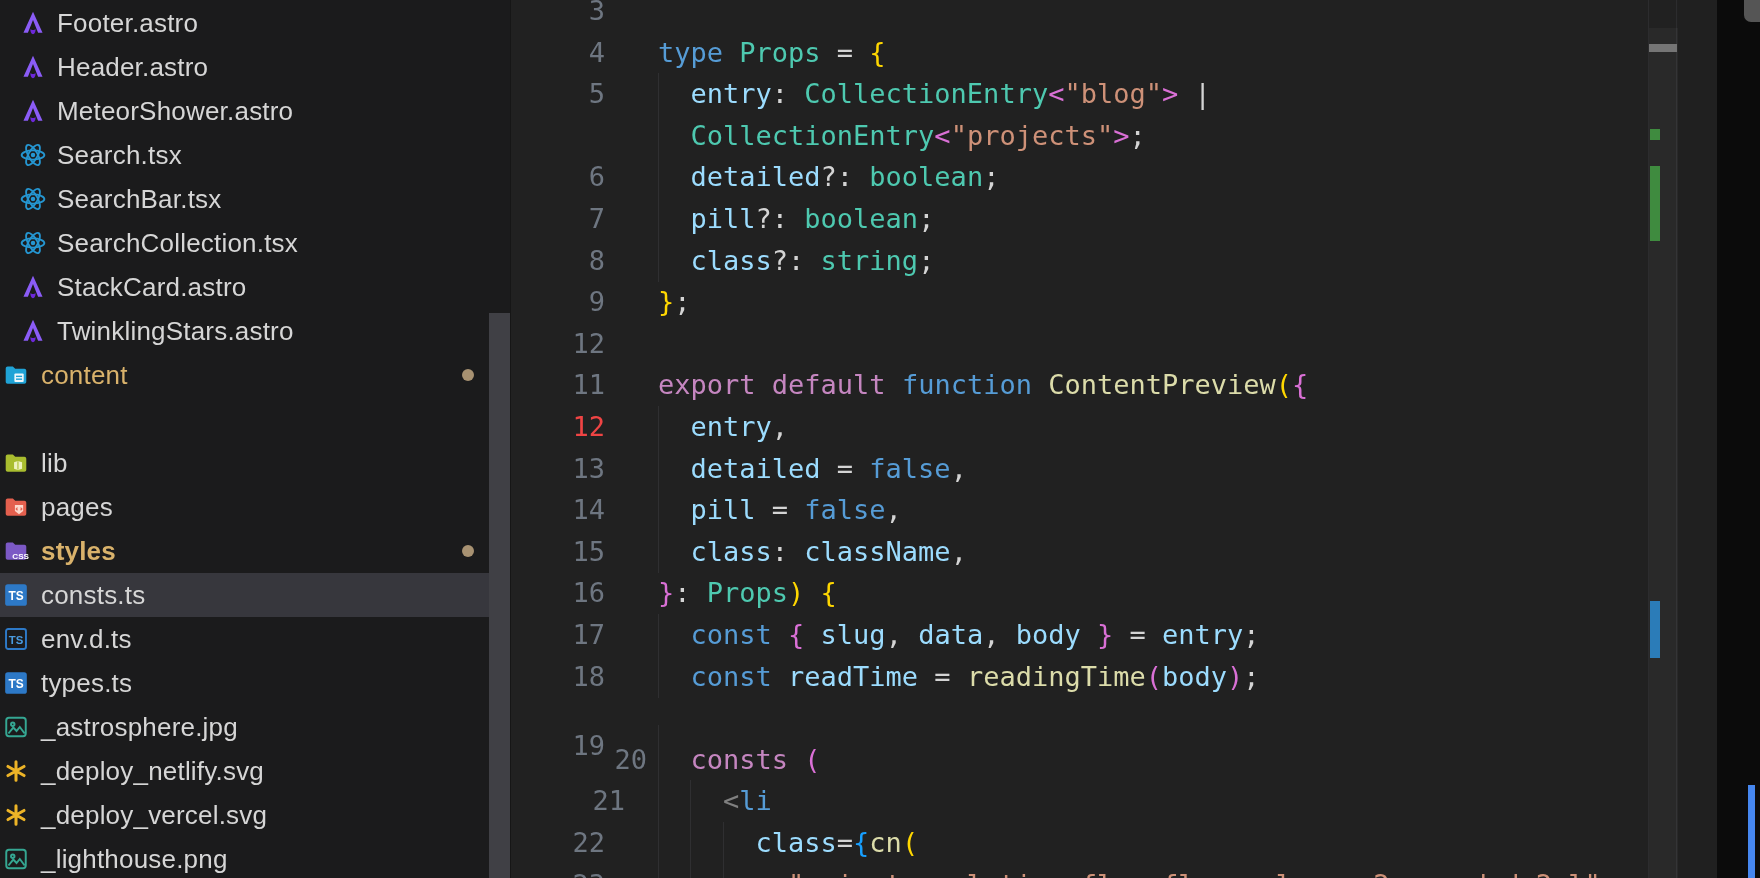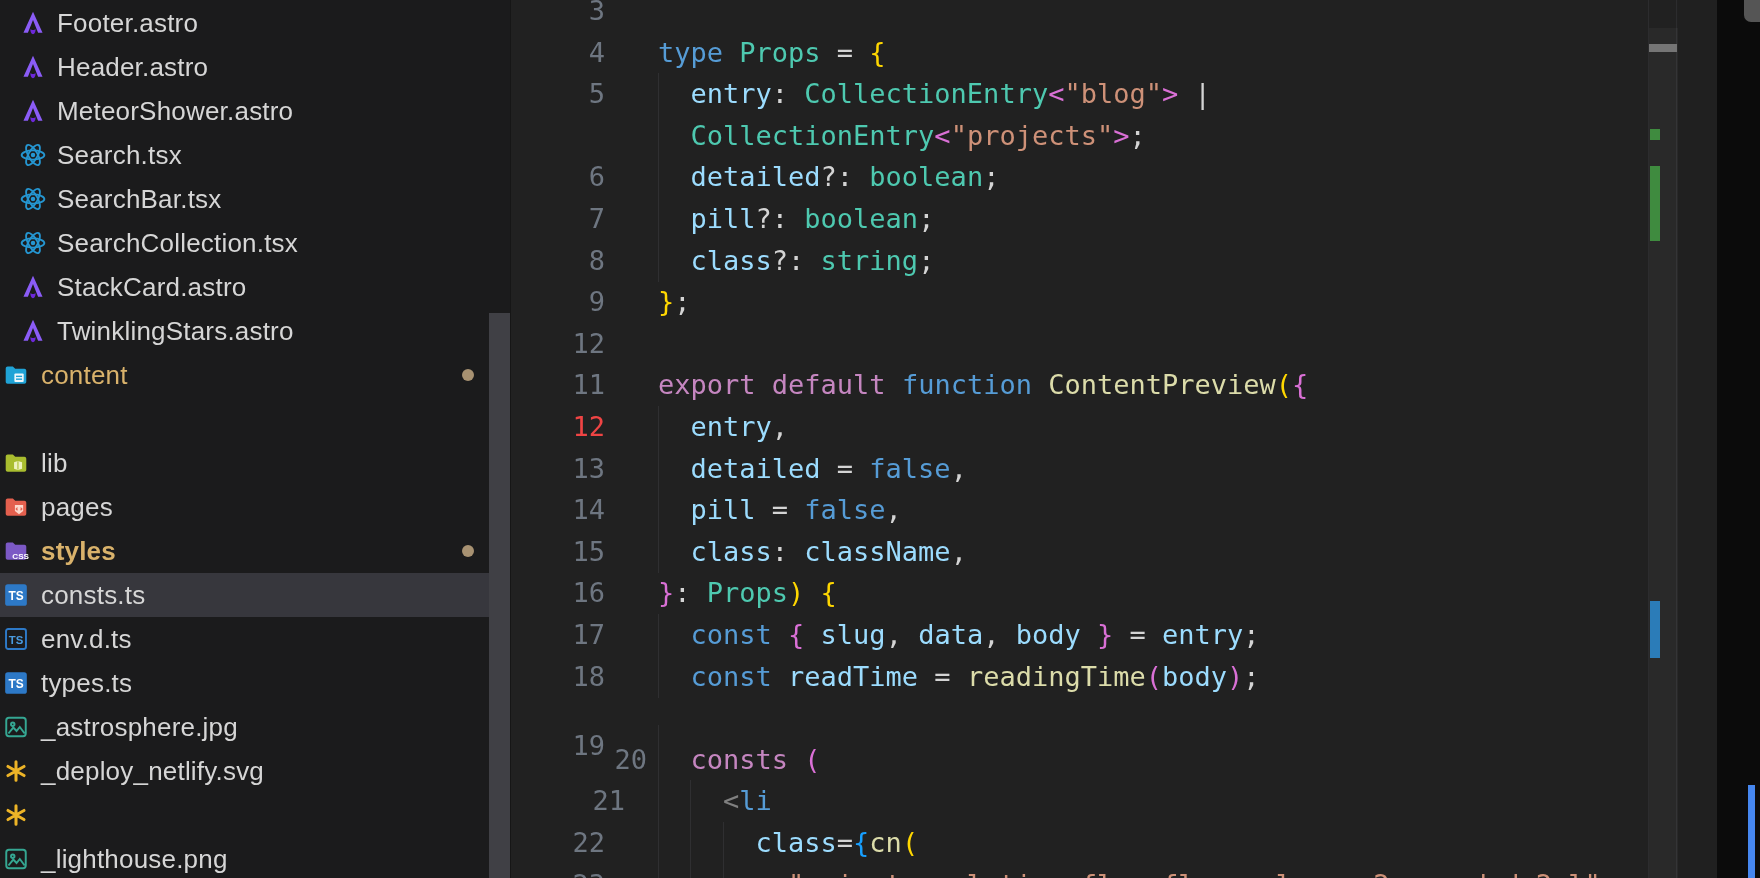--- a/index.html
+++ b/index.html
@@ -204,20 +204,21 @@
           </svg>
         </span>
         <span class="sb-label" style="left: 41px;">_deploy_netlify.svg</span>
       </div>
       <div class="sb-row" style="top: 793px;">
         <span class="sb-icon" style="left: 3px;">
           <svg viewBox="0 0 24 24" stroke="#edb427" stroke-width="2.8" stroke-linecap="round">
             <path d="M12 3.5v17M4.6 7.8l14.8 8.4M19.4 7.8 4.6 16.2"></path>
           </svg>
         </span>
+        <span class="sb-label" style="left: 41px;">_deploy_vercel.svg</span>
       </div>
       <div class="sb-row" style="top: 837px;">
         <span class="sb-icon" style="left: 3px;">
           <svg viewBox="0 0 24 24" fill="none" stroke="#35a792" stroke-width="1.8">
             <rect x="3" y="3.5" width="18" height="17" rx="2.5"></rect>
             <circle cx="9" cy="9.5" r="1.6"></circle>
             <path d="M5 18l4.5-5.5 3 3.2 3-3.7L20 18"></path>
           </svg>
         </span>
         <span class="sb-label" style="left: 41px;">_lighthouse.png</span>

